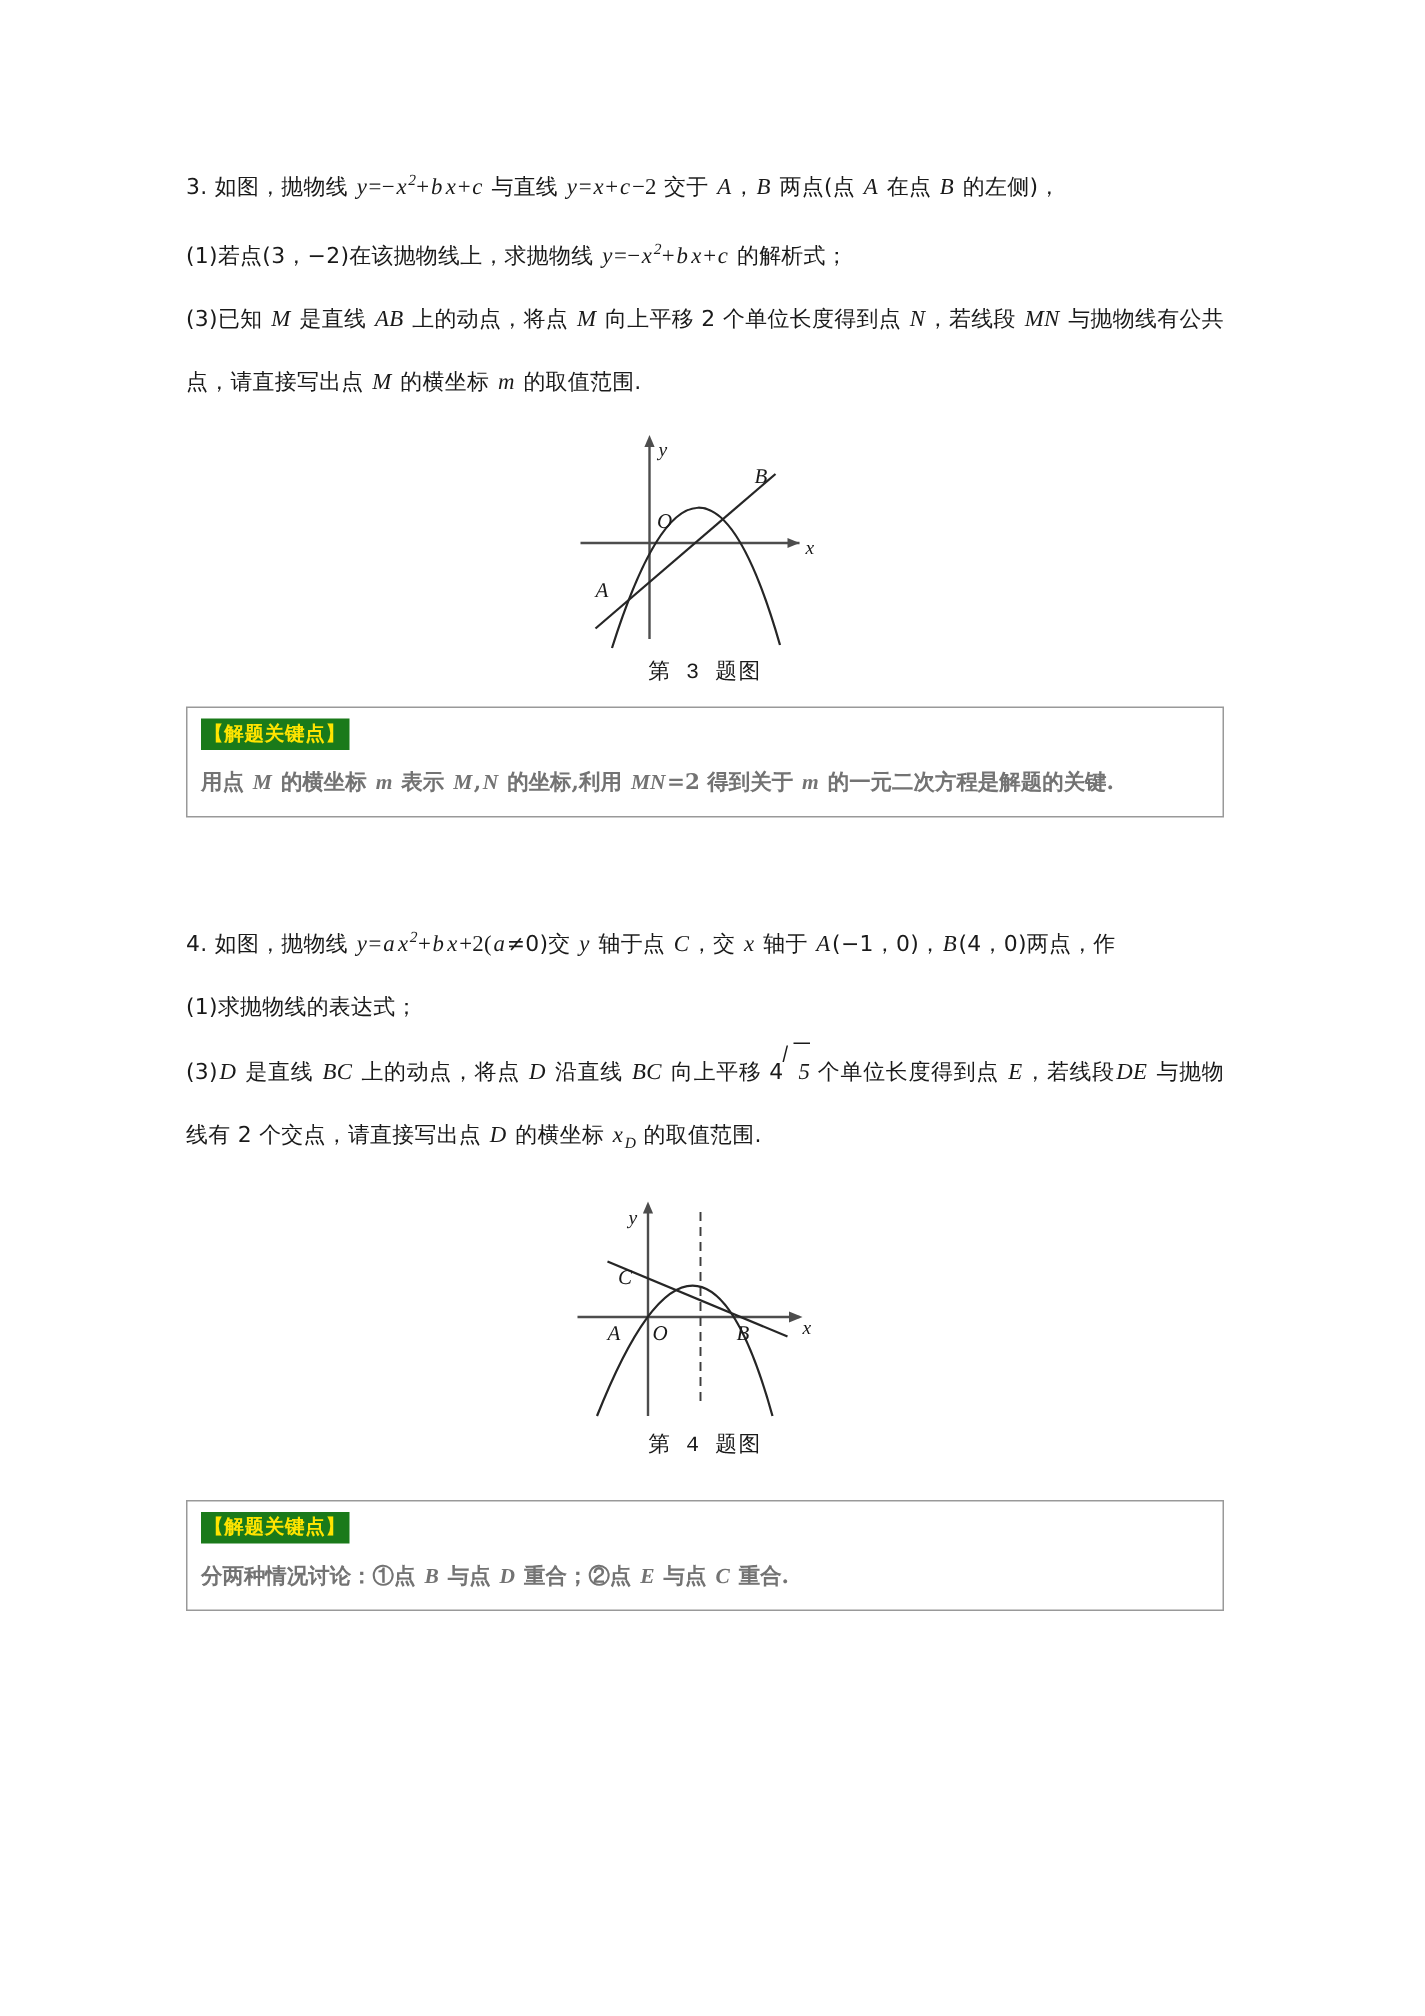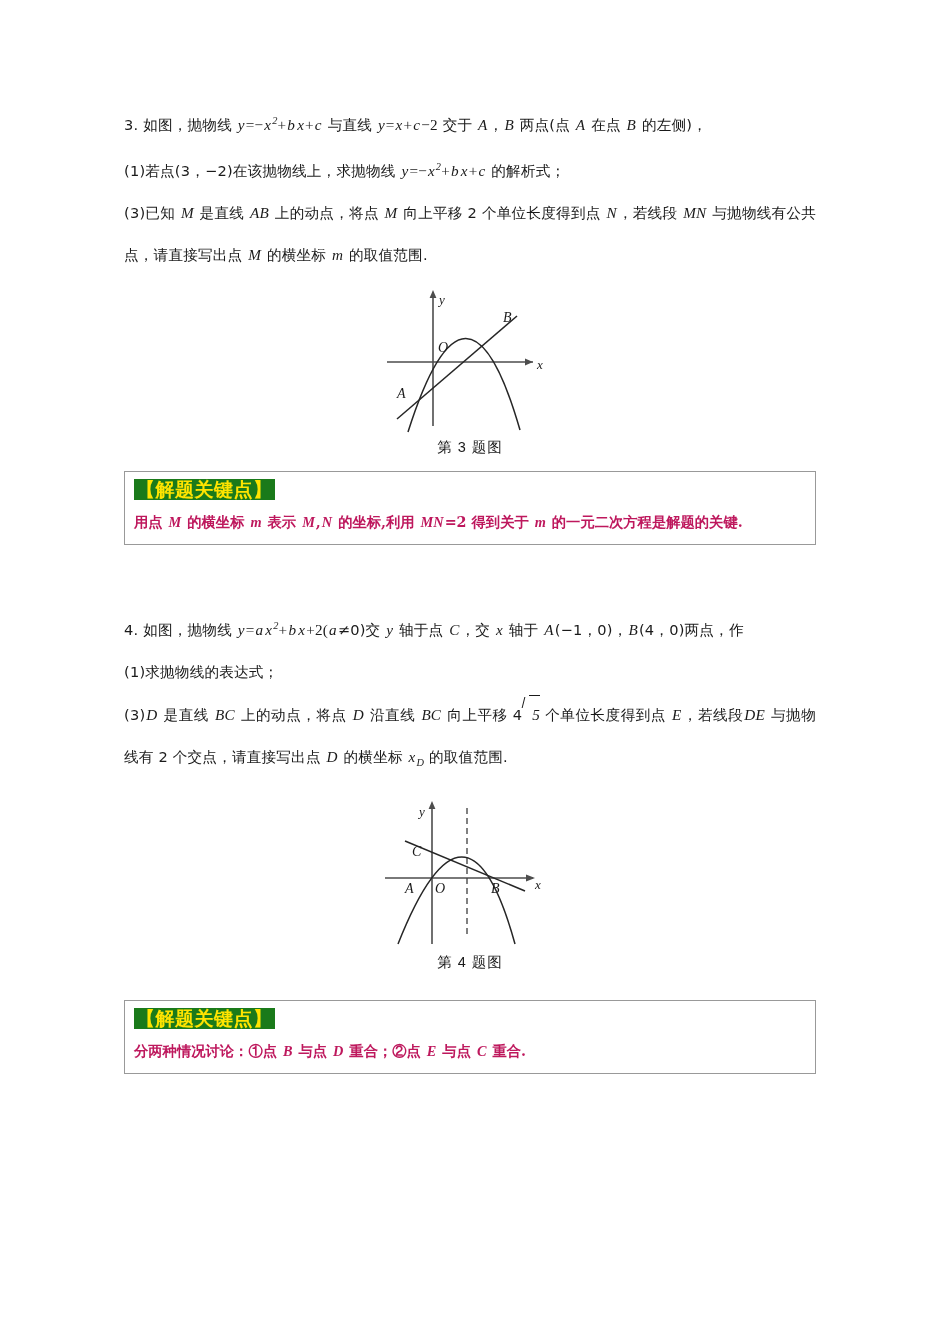--- a/index.html
+++ b/index.html
@@ -66,51 +66,51 @@
   }
 
   
   .figure-wrap {
     width: 692px;
     display: flex;
     flex-direction: column;
     align-items: center;
   }
   .fig-caption {
-    font-family: Liberation Sans, sans-serif;
+    font-family: Liberation Mono, monospace;
     font-size: 14.5px;
     margin-top: 4px;
     letter-spacing: 1px;
   }
 
   
   .keybox {
     border: 1.4px solid #999999;
     background: #ffffff;
     box-sizing: border-box;
     padding: 7px 9px 9px 9px;
   }
   .keytag {
     display: inline-block;
     background: #1a7a1a;
     color: #ffe400;
     font-family: "DejaVu Sans", "Liberation Sans", sans-serif;
     font-weight: bold;
-    font-size: 19px;
+    font-size: 13px;
     line-height: 19px;
     padding: 1px 2px 1px 2px;
     letter-spacing: 0.5px;
   }
   .keytext {
     font-family: "DejaVu Serif", "Liberation Serif", serif;
     font-weight: bold;
     font-size: 14.3px;
     line-height: 26px;
     margin-top: 9px;
-    color: #be185d;
+    color: #737373;
   }
   .keytext i.v { font-weight: bold; }
 
   .spacer-lg { height: 60px; }
   .spacer-md { height: 28px; }
   .spacer-sm { height: 14px; }
 </style>
 </head>
 <body>
 

